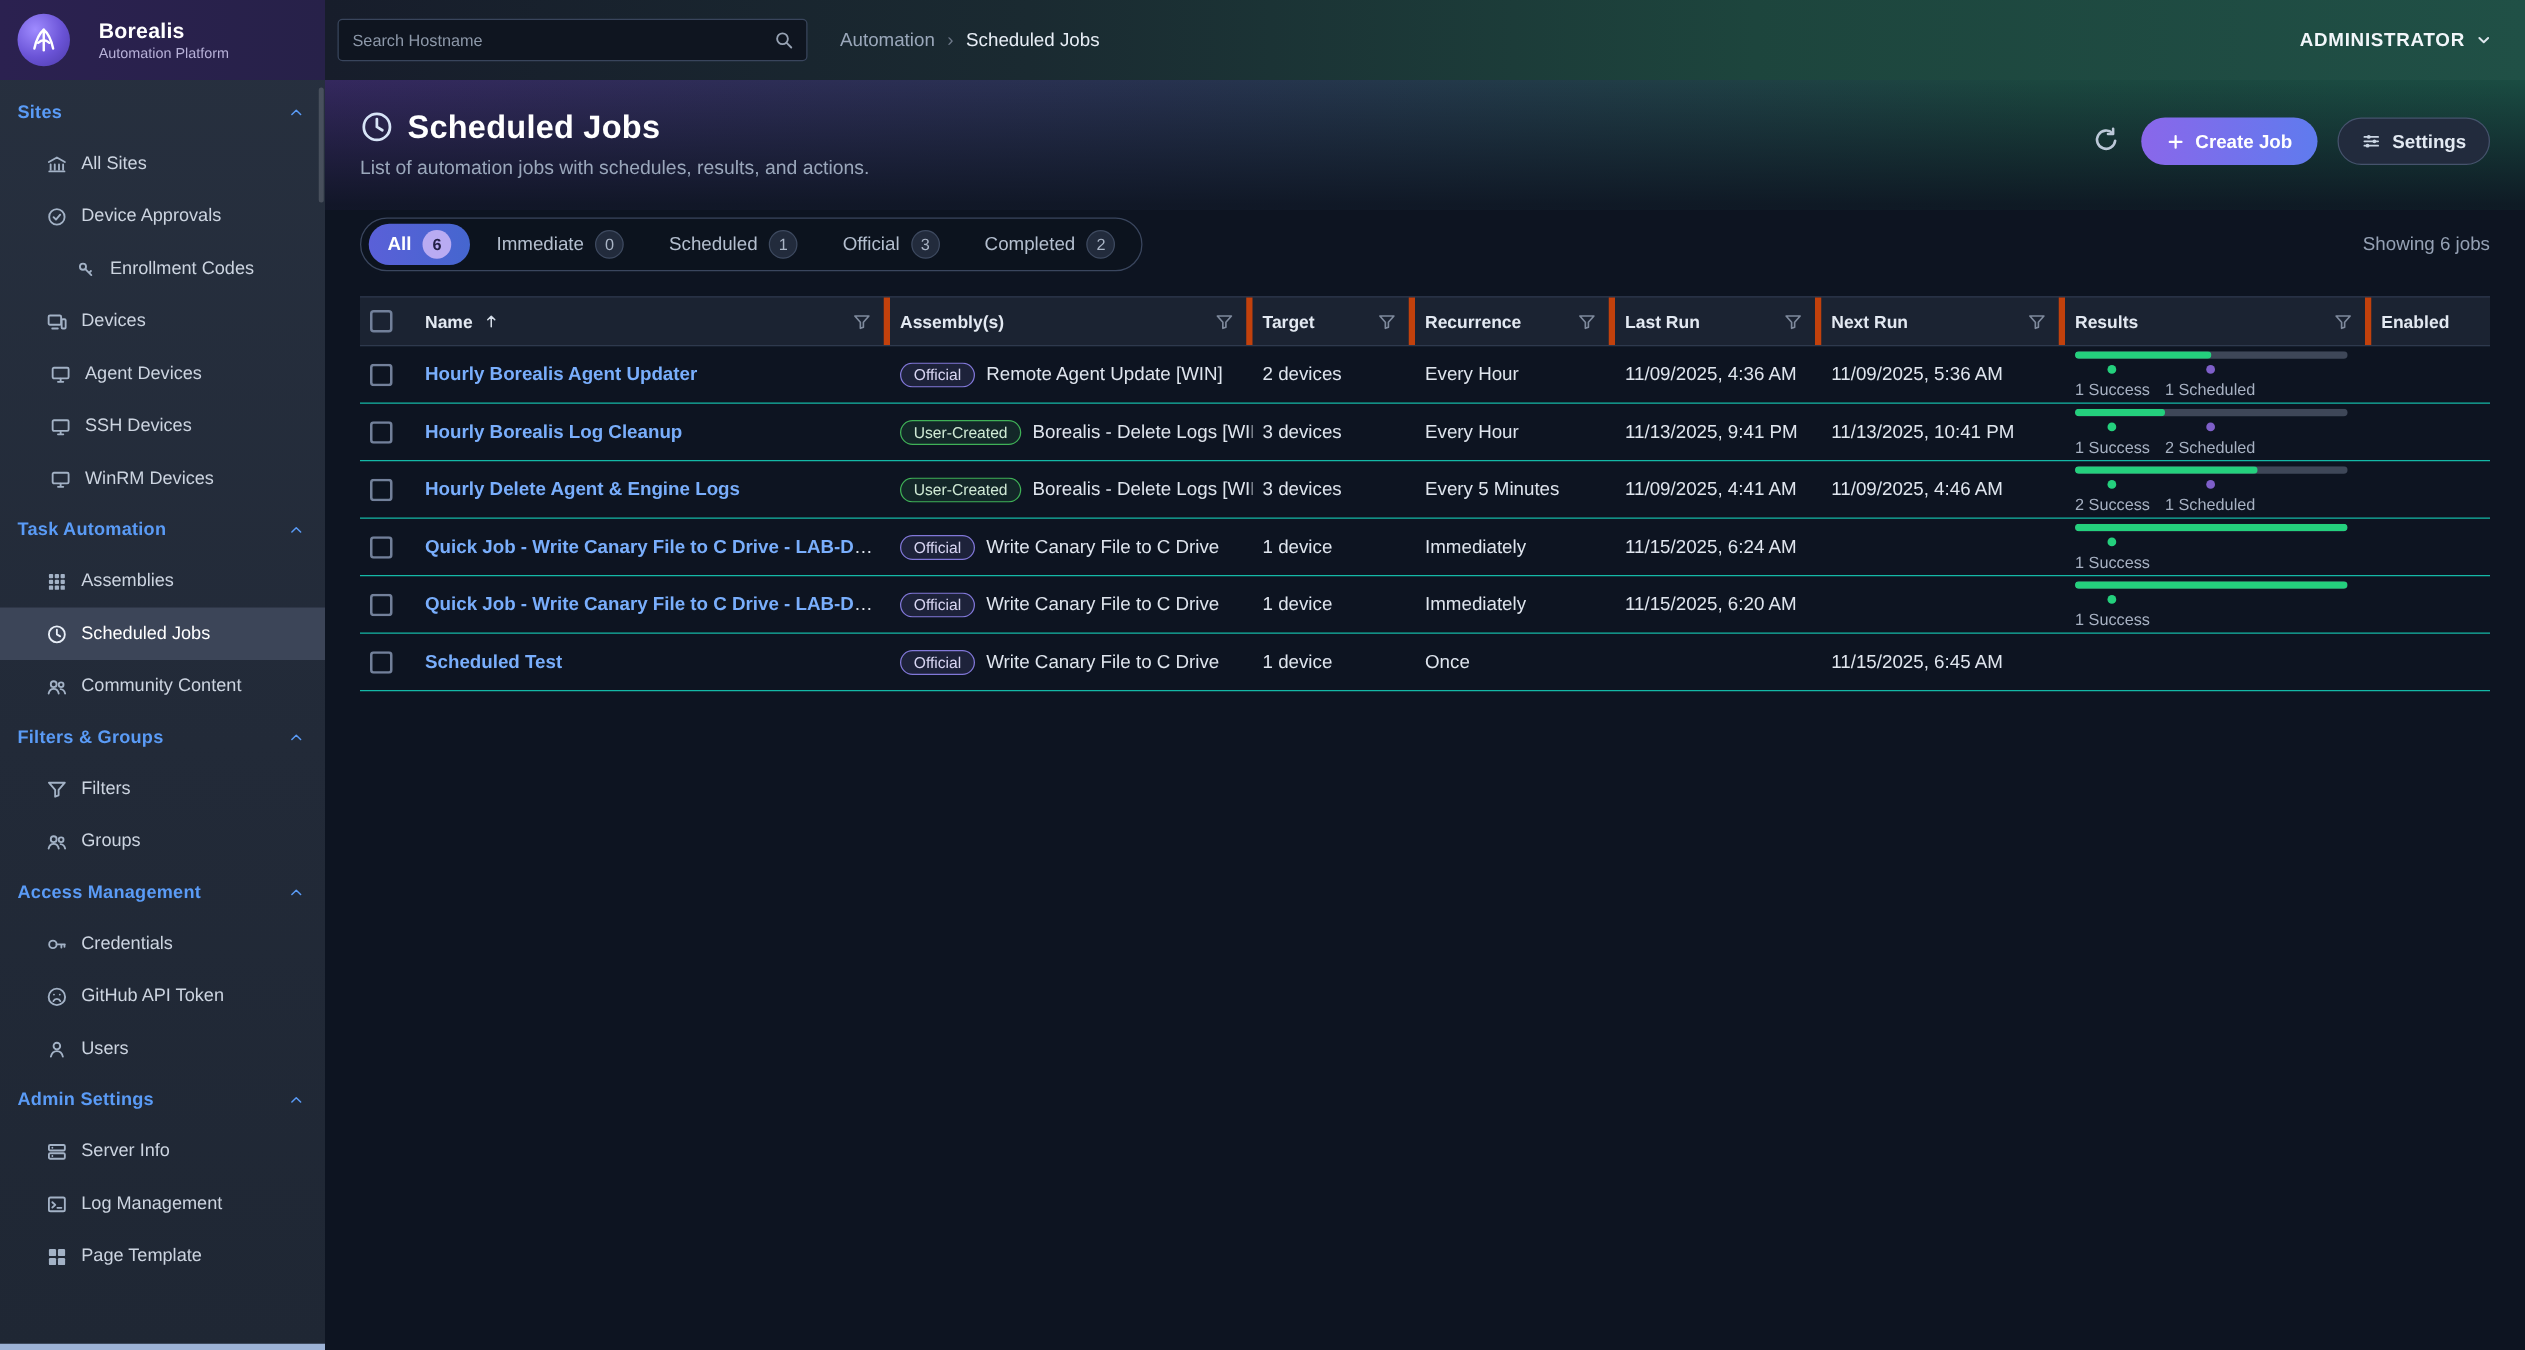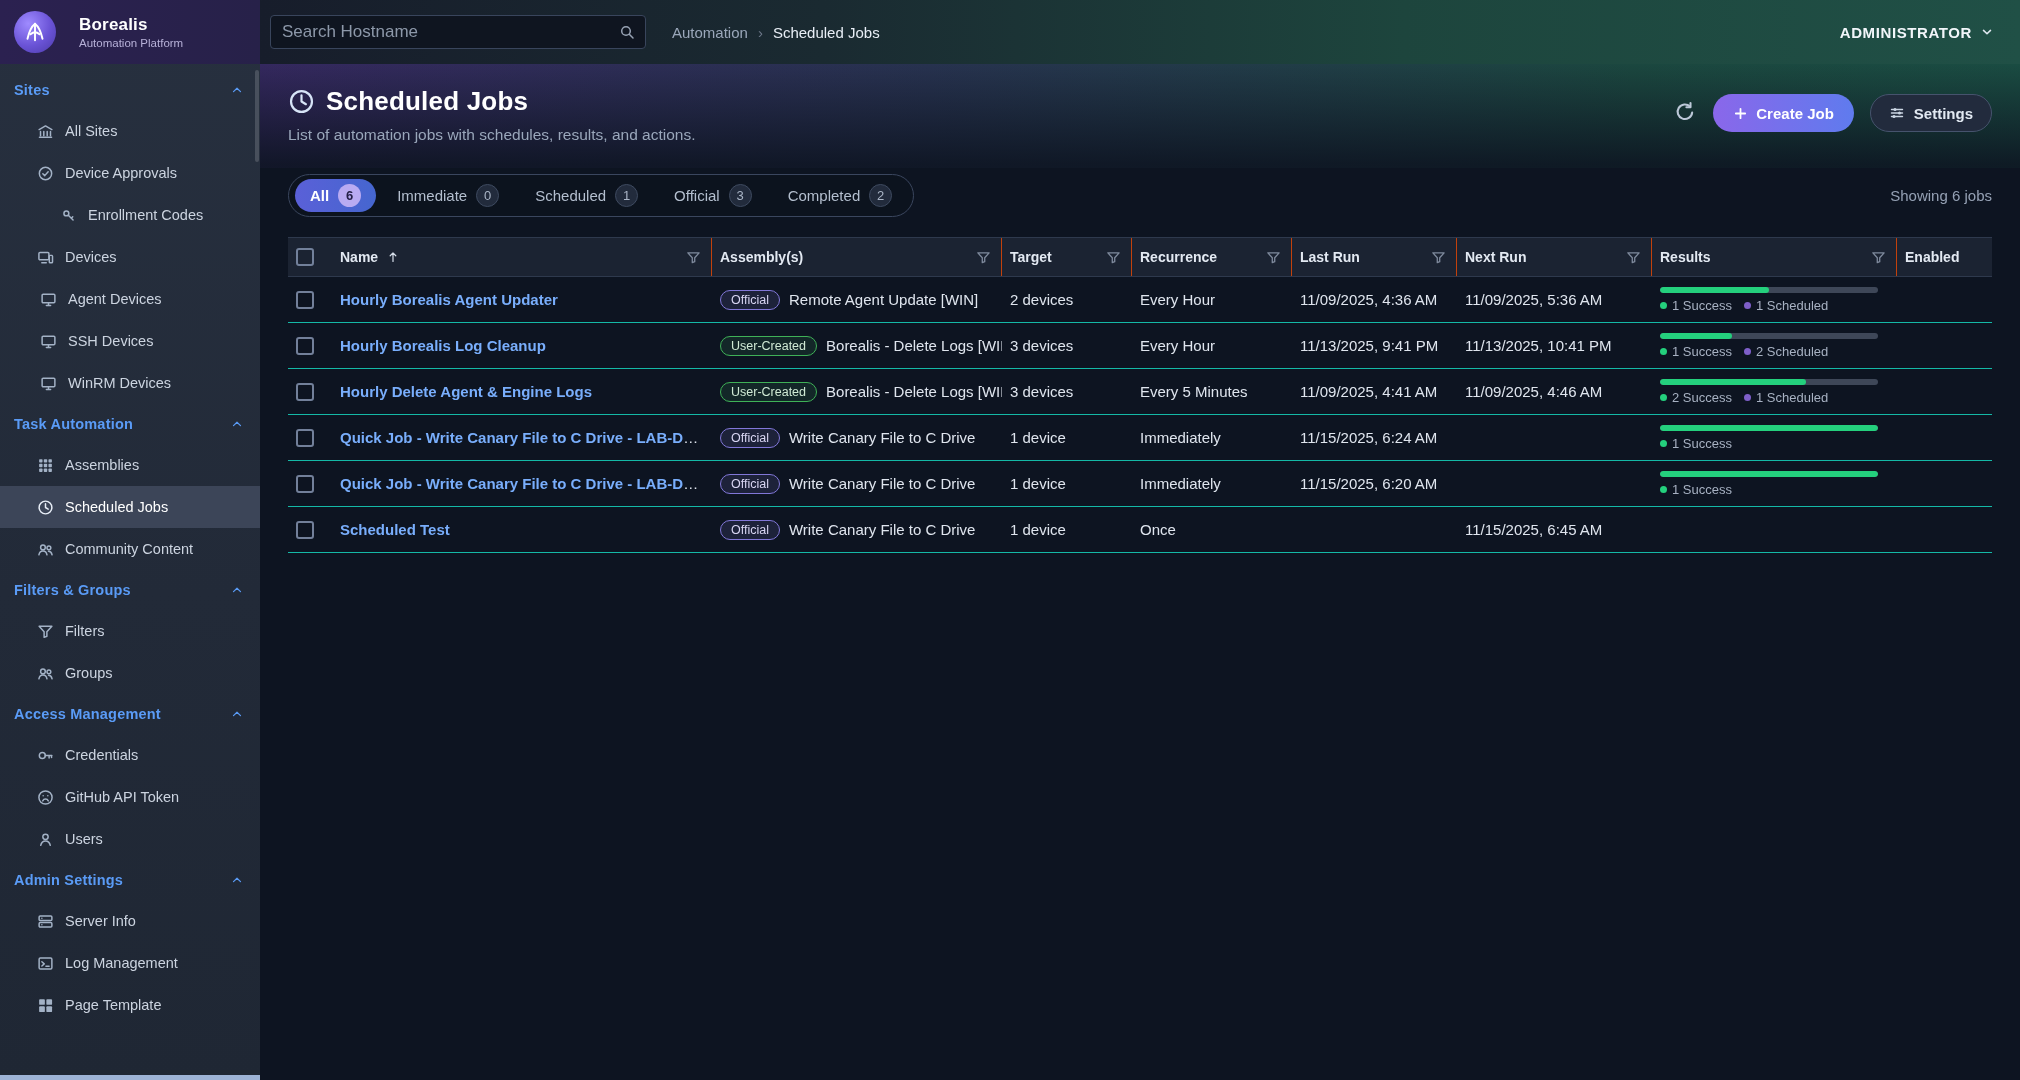--- a/index.html
+++ b/index.html
@@ -63,21 +63,21 @@
     height:64px; flex:0 0 64px; display:flex; align-items:center;
     padding:0 26px 0 10px; gap:26px;
     background:linear-gradient(90deg,#171d2b 0%, #1a2a31 32%, #1d453d 65%, #205046 100%);
   }
   .search-wrap {
     width:376px; height:34px; position:relative; display:flex; align-items:center;
     background:#0f1520; border:1px solid #39455c; border-radius:4px;
   }
   .search-wrap input {
     flex:1; height:100%; background:transparent; border:none; outline:none;
-    color:#dfe6f0; font-size:17px; padding:0 34px 0 11px;
+    color:#dfe6f0; font-size:13px; padding:0 34px 0 11px;
     font-family:"Liberation Sans", sans-serif;
   }
   .search-wrap input::placeholder { color:#8d98a9; }
   .search-wrap .icon { position:absolute; right:10px; color:#97a2b3; width:16px; height:16px; }
   .breadcrumb { display:flex; align-items:center; gap:10px; font-size:15px; }
   .crumb-dim { color:#9aa7ba; }
   .crumb-sep { color:#6d7889; font-size:15px; }
   .crumb-cur { color:#e8eef6; }
   .topbar-spacer { flex:1; }
   .admin-menu { display:flex; align-items:center; gap:8px; cursor:pointer; }
@@ -147,21 +147,21 @@
     align-items:center;
   }
   .thead {
     height:40px; background:#1b2332;
     border-top:1px solid #2e394d; border-bottom:1px solid #2e394d;
   }
   .th {
     display:flex; align-items:center; gap:8px; height:100%;
     padding:0 10px 0 8px; font-size:14px; font-weight:700; color:#e3e9f2;
   }
-  .th.sep { border-right:1px solid #c2410c; }
+  .th.sep { border-right:5px solid #c2410c; }
   .th .spacer { flex:1; }
   .th .filter-ic { width:15px; height:15px; color:#7f8a9d; cursor:pointer; }
   .th .sort-ic { width:14px; height:14px; color:#d5dde8; cursor:pointer; }
   .cbx {
     width:18px; height:18px; border:2px solid #72809a; border-radius:3px;
     cursor:pointer; background:transparent;
   }
   .cbx-cell { display:flex; align-items:center; justify-content:flex-start; padding-left:8px; }
   .trow { height:46px; border-bottom:1px solid #14b8a6; }
   .td { padding:0 10px 0 8px; font-size:15px; color:#dfe5ee; white-space:nowrap; overflow:hidden; text-overflow:ellipsis; }
@@ -169,21 +169,21 @@
   .assembly-cell { display:flex; align-items:center; gap:9px; }
   .badge {
     font-size:12.5px; padding:2px 10px; border-radius:999px; white-space:nowrap;
   }
   .badge-official { border:1px solid #8177d8; background:rgba(129,119,216,.14); color:#d8d5f2; }
   .badge-user { border:1px solid #3fb157; background:rgba(63,177,87,.12); color:#cfe9d4; }
   .results-cell { display:flex; flex-direction:column; justify-content:center; gap:5px; }
   .bar-track { width:218px; height:6px; border-radius:4px; background:#3e4758; overflow:hidden; }
   .bar-fill { height:100%; border-radius:4px; background:#24d07d; }
   .stats-line { display:flex; align-items:center; gap:12px; font-size:13px; color:#a7b1c2; }
-  .stat { display:flex; align-items:center; gap:5px; }
+  .stat { display:flex; align-items:center; gap:5px;flex-direction:column; }
   .dot { width:7px; height:7px; border-radius:50%; }
   .dot-success { background:#24d07d; }
   .dot-scheduled { background:#7e5fc9; }
   .toggle { width:40px; height:24px; position:relative; cursor:pointer; }
   .toggle-track { position:absolute; left:3px; right:3px; top:6px; height:12px; border-radius:8px; background:#2d5b97; }
 </style>
 </head>
 <body>
 
 <aside class="sidebar">

